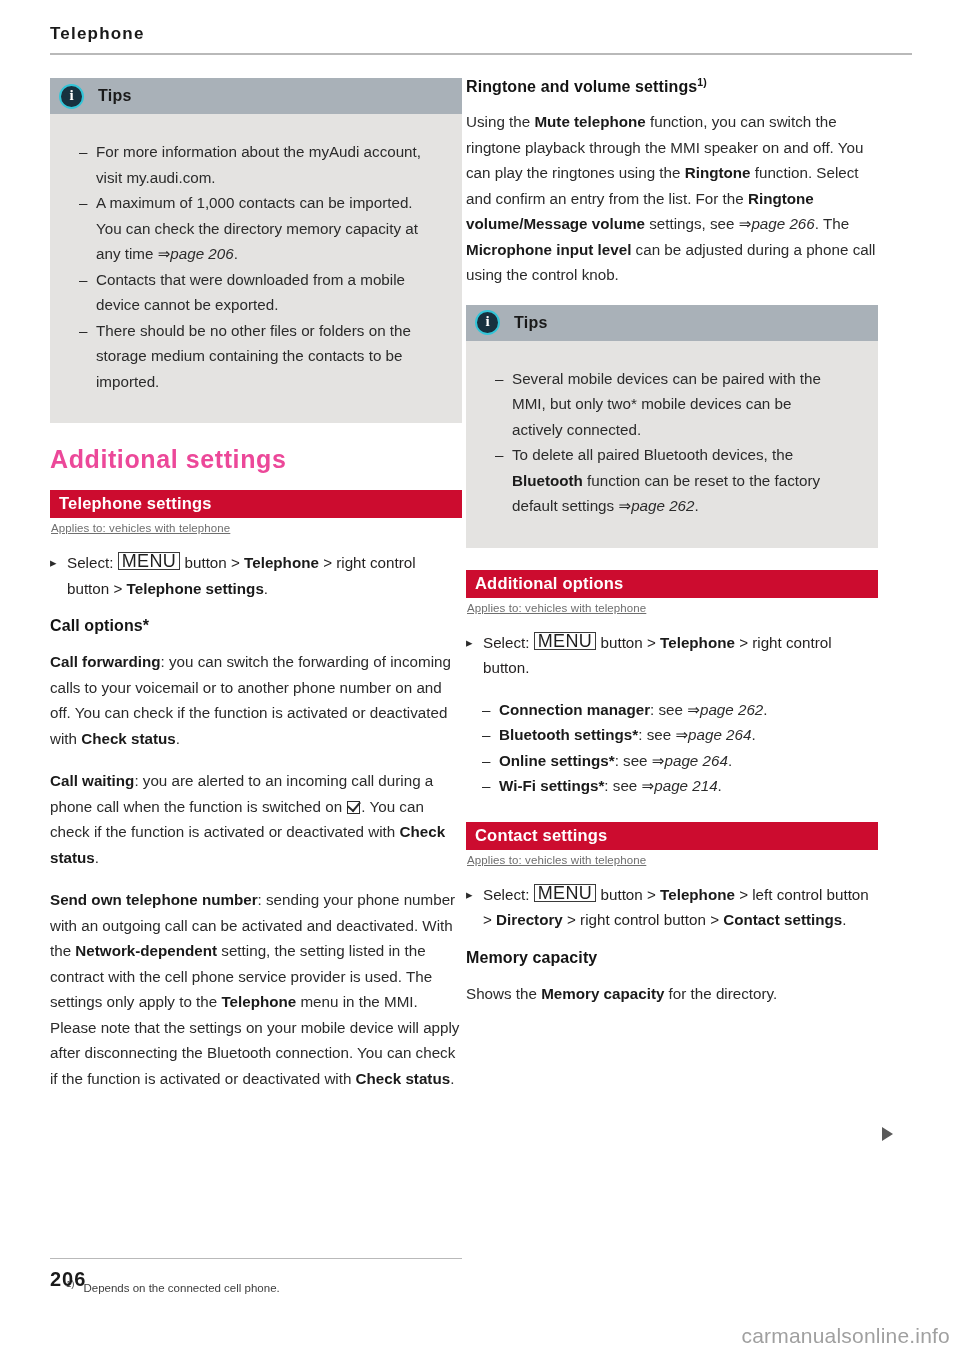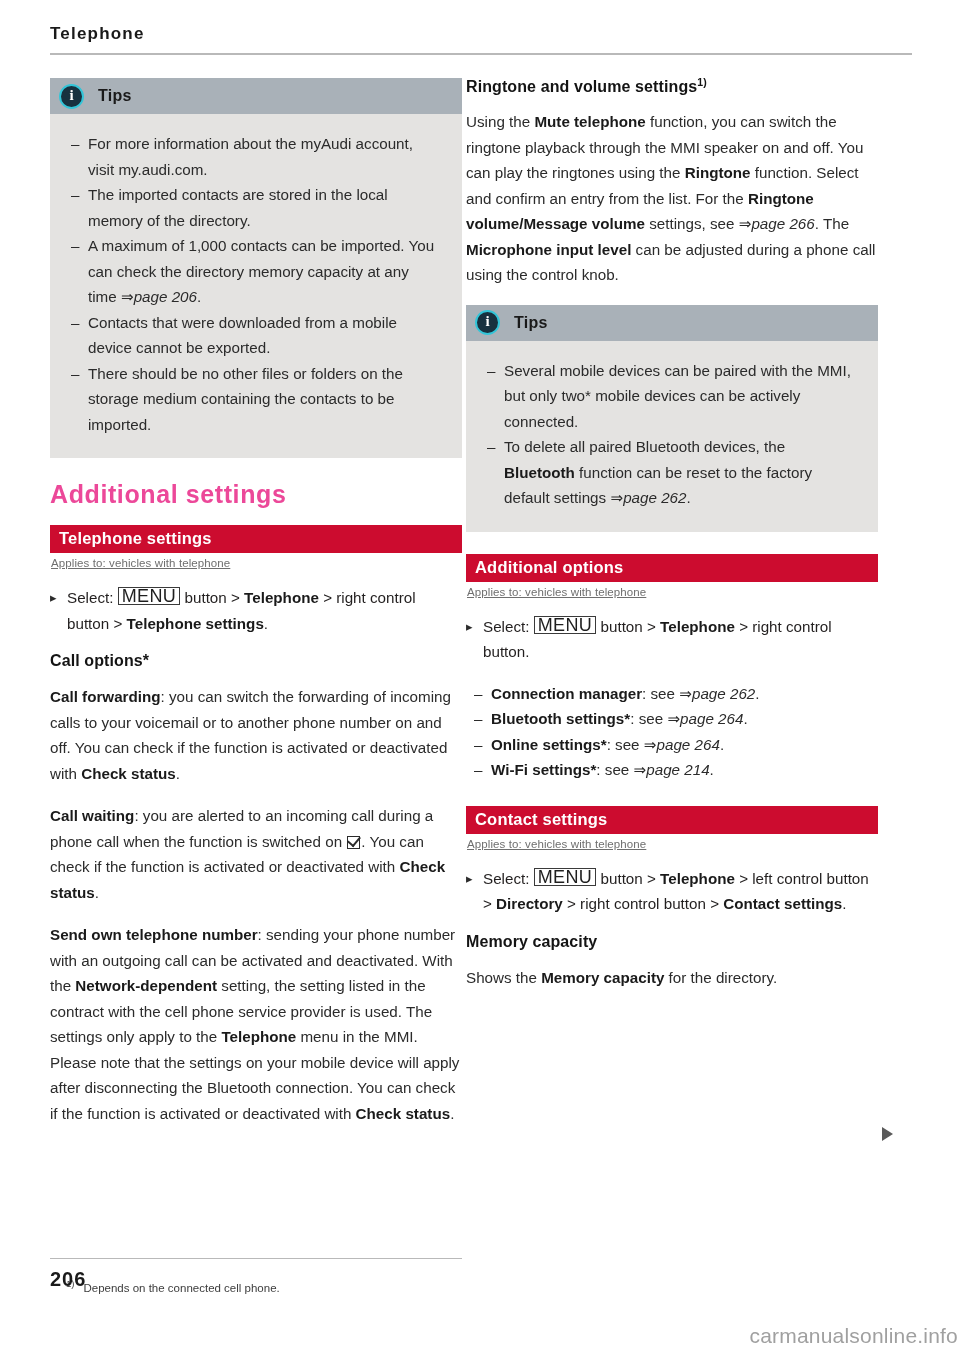--- a/index.html
+++ b/index.html
@@ -100,21 +100,21 @@
     font-size: 16px;
     font-weight: bold;
     color: #1a1a1a;
     letter-spacing: 0.3px;
   }
   .tipbox-body {
     padding: 9px 16px 13px 13px;
   }
   ul.dashlist {
     list-style: none;
-    margin: 8px; padding: 0;
+    margin: 16px; padding: 0;
   }
   ul.dashlist > li {
     position: relative;
     padding-left: 17px;
     margin: 0 0 0 0;
     font-size: 15.2px;
     line-height: 25.5px;
   }
   ul.dashlist > li::before {
     content: "\2013";
@@ -242,21 +242,21 @@
   .folio {
     position: absolute;
     left: 50px; top: 1268px;
     font-size: 20px;
     font-weight: bold;
     letter-spacing: 1px;
     color: #1a1a1a;
   }
   .watermark {
     position: absolute;
-    right: 2px; bottom: 10px;
+    right: 10px; bottom: 10px;
     font-size: 21px;
     color: #a0a0a0;
     letter-spacing: 0.2px;
   }
 </style>
 </head>
 <body>
 
 <div class="page">
 
@@ -268,21 +268,20 @@
     <div class="tipbox">
       <div class="tipbox-head">
         <span class="info-icon">
             <span>i</span>
           </span>
         <span class="tipbox-title">Tips</span>
       </div>
       <div class="tipbox-body">
         <ul class="dashlist">
           <li><span>For more information about the myAudi account, visit my.audi.com.</span></li>
-          <li><span>The imported contacts are stored in the local memory of the directory.</span></li>
           <li><span>A maximum of 1,000 contacts can be imported. You can check the directory memory capacity at any time </span><span class="ref"><span class="ref-arrow">⇒</span><span>page 206</span></span><span>.</span></li>
           <li><span>Contacts that were downloaded from a mobile device cannot be exported.</span></li>
           <li><span>There should be no other files or folders on the storage medium containing the contacts to be imported.</span></li>
         </ul>
       </div>
     </div>
 
     <h1 class="sec-title">Additional settings</h1>
 
     <div class="redbar">Telephone settings</div>

